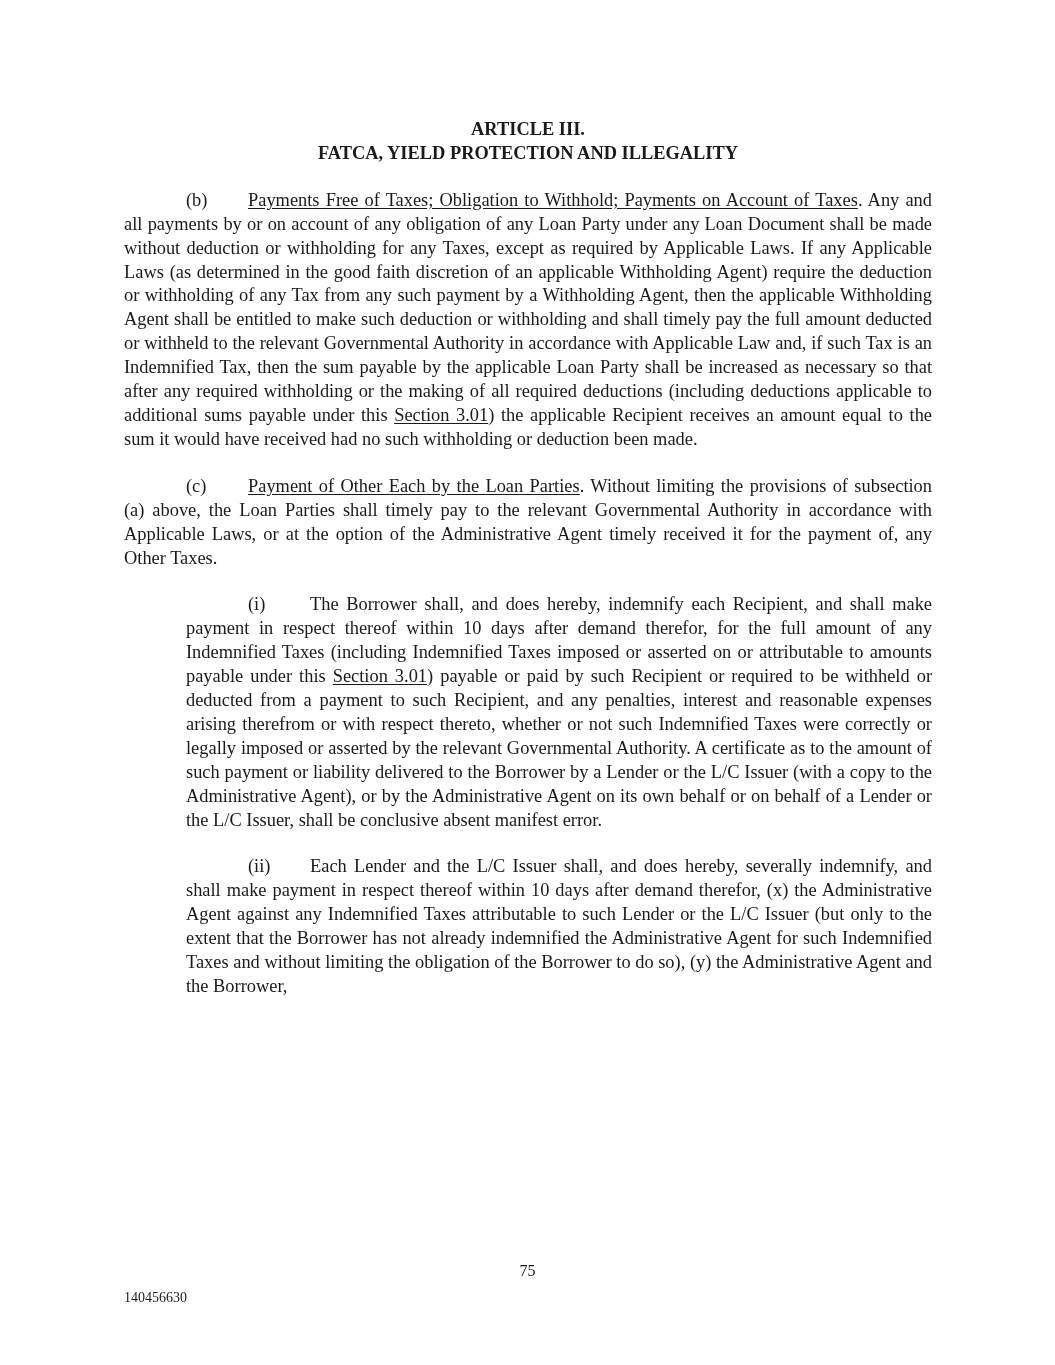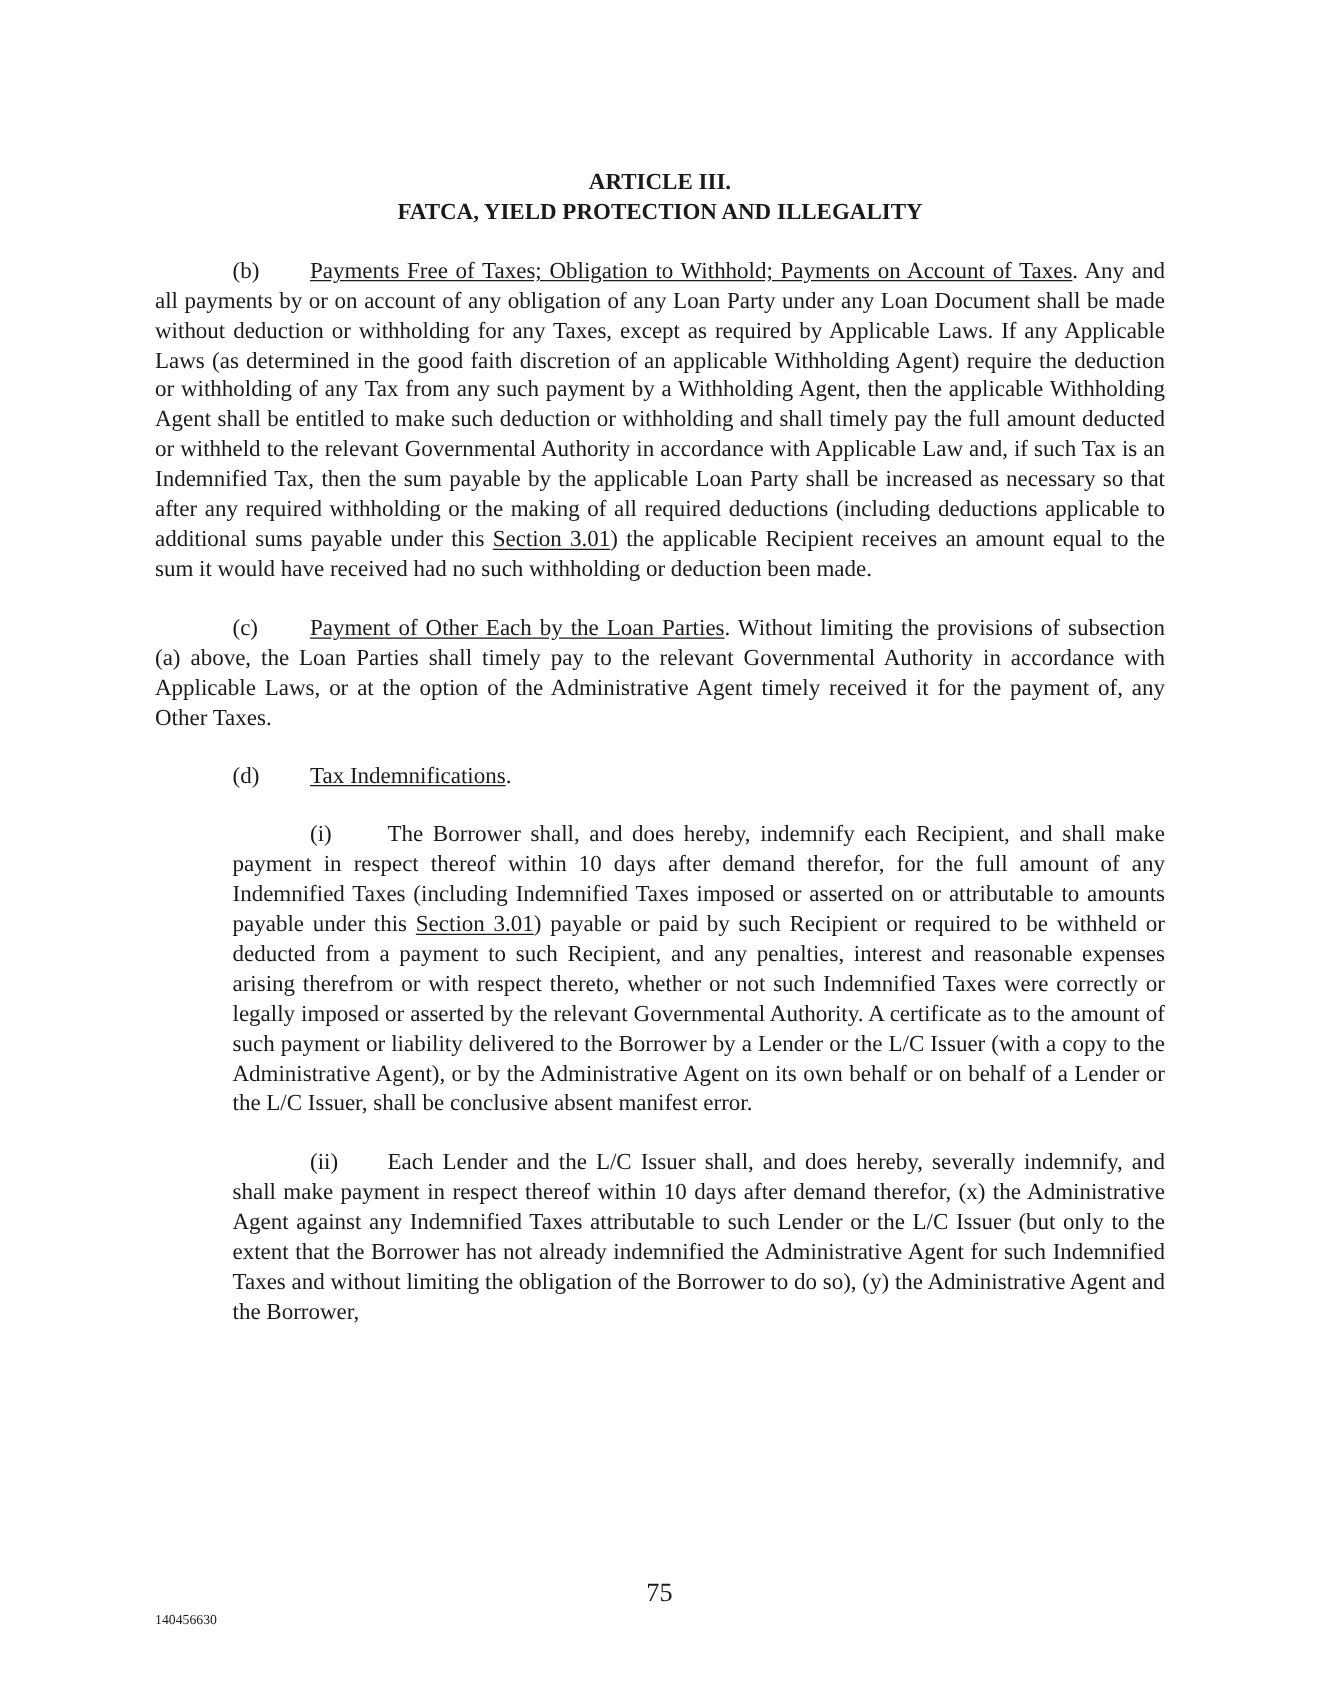--- a/index.html
+++ b/index.html
@@ -11,21 +11,21 @@
       width: 1055px;
       height: 1365px;
       position: relative;
       overflow: hidden;
       font-family: "Liberation Serif", "DejaVu Serif", serif;
       color: #1a1a1a;
     }
     .page {
       position: absolute;
       left: 124px;
-      top: 134px;
+      top: 118px;
       width: 808px;
       font-size: 18.4px;
       line-height: 23.9px;
     }
     .heading {
       text-align: center;
       font-weight: bold;
       margin: 0;
     }
     .section-head {
@@ -57,44 +57,43 @@
       display: inline-block;
       width: 62px;
       text-indent: 0;
     }
     .page-number {
       position: absolute;
       top: 1262px;
       left: 0;
       width: 1055px;
       text-align: center;
-      font-size: 21px;
+      font-size: 16px;
     }
     .doc-id {
       position: absolute;
       left: 124px;
       top: 1290px;
-      font-size: 11px;
+      font-size: 14px;
     }
   </style>
 </head>
 <body>
 
 <div class="page">
 
   <p class="heading">ARTICLE III.</p>
   <p class="heading">FATCA, YIELD PROTECTION AND ILLEGALITY</p>
 
 
 
   <p class="para"><span class="label">(b)</span><span class="u">Payments Free of Taxes; Obligation to Withhold; Payments on Account of Taxes</span><span>. Any and all payments by or on account of any obligation of any Loan Party under any Loan Document shall be made without deduction or withholding for any Taxes, except as required by Applicable Laws. If any Applicable Laws (as determined in the good faith discretion of an applicable Withholding Agent) require the deduction or withholding of any Tax from any such payment by a Withholding Agent, then the applicable Withholding Agent shall be entitled to make such deduction or withholding and shall timely pay the full amount deducted or withheld to the relevant Governmental Authority in accordance with Applicable Law and, if such Tax is an Indemnified Tax, then the sum payable by the applicable Loan Party shall be increased as necessary so that after any required withholding or the making of all required deductions (including deductions applicable to additional sums payable under this </span><span class="u">Section 3.01</span><span>) the applicable Recipient receives an amount equal to the sum it would have received had no such withholding or deduction been made.</span></p>
 
   <p class="para"><span class="label">(c)</span><span class="u">Payment of Other Each by the Loan Parties</span><span>.  Without limiting the provisions of subsection (a) above, the Loan Parties shall timely pay to the relevant Governmental Authority in accordance with Applicable Laws, or at the option of the Administrative Agent timely received it for the payment of, any Other Taxes.</span></p>
 
-  <p class="para"><span class="label">(d)</span><span class="u">Tax Indemnifications</span><span>.</span></p>
 
   <p class="subpara"><span class="label">(i)</span><span>The Borrower shall, and does hereby, indemnify each Recipient, and shall make payment in respect thereof within 10 days after demand therefor, for the full amount of any Indemnified Taxes (including Indemnified Taxes imposed or asserted on or attributable to amounts payable under this </span><span class="u">Section 3.01</span><span>) payable or paid by such Recipient or required to be withheld or deducted from a payment to such Recipient, and any penalties, interest and reasonable expenses arising therefrom or with respect thereto, whether or not such Indemnified Taxes were correctly or legally imposed or asserted by the relevant Governmental Authority.  A certificate as to the amount of such payment or liability delivered to the Borrower by a Lender or the L/C Issuer (with a copy to the Administrative Agent), or by the Administrative Agent on its own behalf or on behalf of a Lender or the L/C Issuer, shall be conclusive absent manifest error.</span></p>
 
   <p class="subpara"><span class="label">(ii)</span><span>Each Lender and the L/C Issuer shall, and does hereby, severally indemnify, and shall make payment in respect thereof within 10 days after demand therefor, (x) the Administrative Agent against any Indemnified Taxes attributable to such Lender or the L/C Issuer (but only to the extent that the Borrower has not already indemnified the Administrative Agent for such Indemnified Taxes and without limiting the obligation of the Borrower to do so), (y) the Administrative Agent and the Borrower,</span></p>
 
 </div>
 
 <div class="page-number">75</div>
 <div class="doc-id">140456630</div>
 

